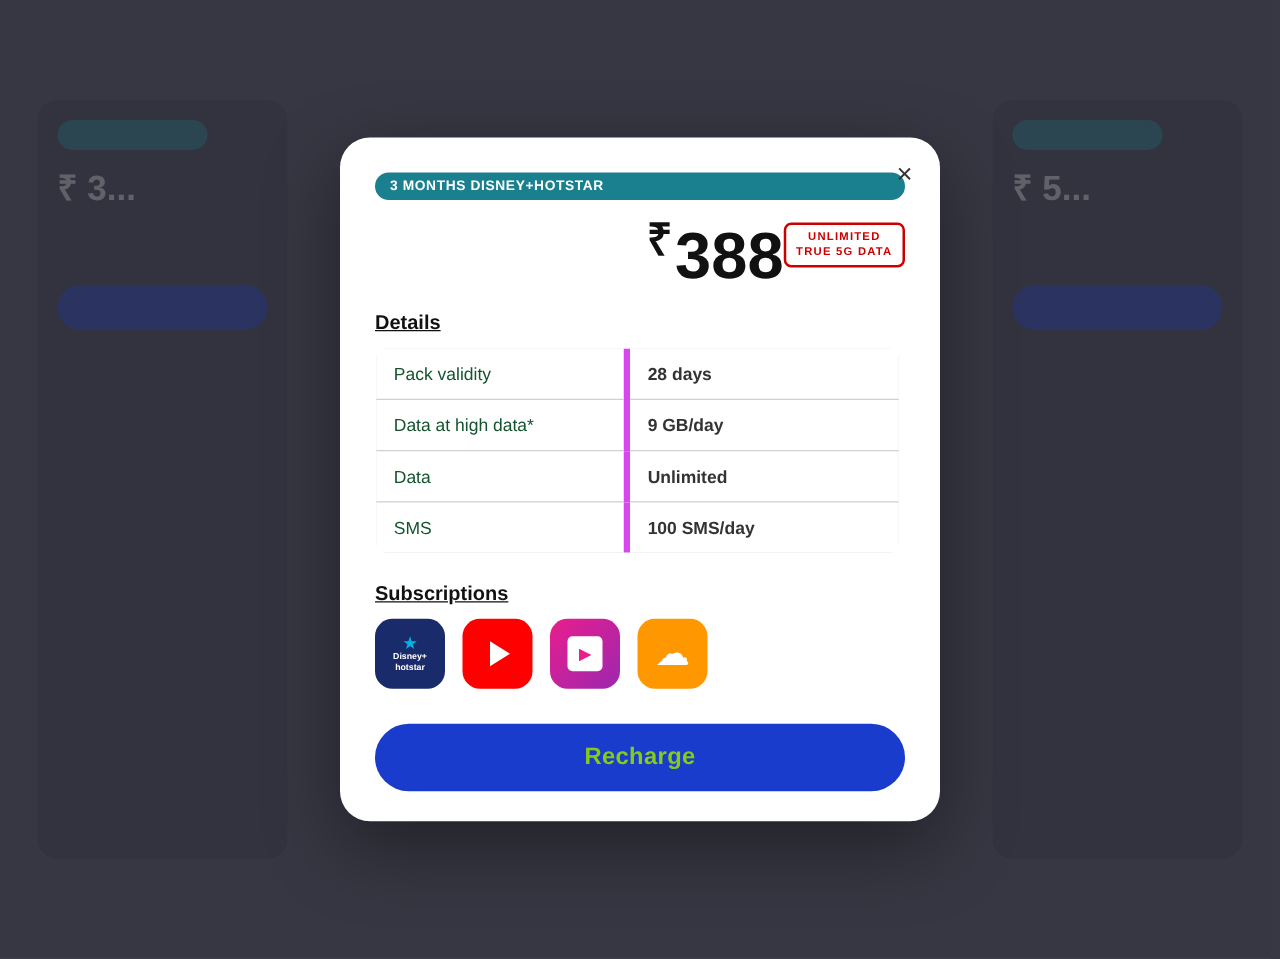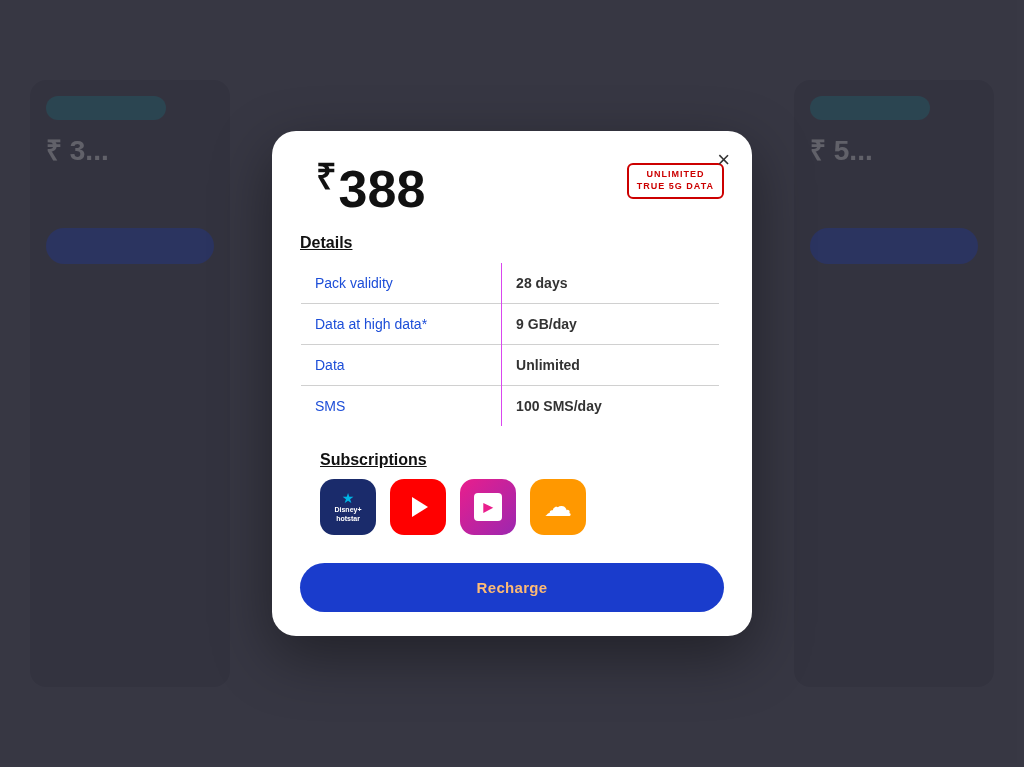--- a/index.html
+++ b/index.html
@@ -94,21 +94,21 @@
       font-weight: 700;
       letter-spacing: 0.5px;
       padding: 5px 12px;
       border-radius: 20px;
       margin-bottom: 14px;
     }
 
     .price-row {
       display: flex;
       align-items: flex-start;
-      justify-content: space-between;
+      justify-content: flex-end;
       margin-bottom: 18px;
       margin-left: 16px;
     }
 
     .price {
       font-size: 52px;
       font-weight: 900;
       color: #111;
       line-height: 1;
     }
@@ -186,34 +186,33 @@
     }
 
     .details-table td {
       padding: 12px 14px;
       font-size: 14px;
       color: #222;
       vertical-align: middle;
     }
 
     .details-table td:first-child {
-      color: #1d4ed8;
+      color: #14532d;
       width: 48%;
-      border-right: 1px solid #d946ef;
+      border-right: 5px solid #d946ef;
     }
 
     .details-table td:last-child {
       font-weight: 700;
       color: #333;
     }
 
     
     .subscriptions-section {
       margin-bottom: 8px;
-      margin-left: 20px;
     }
 
     .subscription-icons {
       display: flex;
       gap: 14px;
       align-items: center;
       flex-wrap: wrap;
     }
 
     .sub-icon {
@@ -284,24 +283,24 @@
       font-size: 28px;
       line-height: 1;
     }
 
     
     .recharge-btn {
       margin-top: 20px;
       width: 100%;
       padding: 16px;
       background: #1a3ccc;
-      color: #fdba74;
+      color: #84cc16;
       border: none;
       border-radius: 30px;
-      font-size: 15px;
+      font-size: 19px;
       font-weight: 600;
       cursor: pointer;
       letter-spacing: 0.3px;
     }
 
     
     .bg-btn {
       background: #1a3ccc;
       border-radius: 20px;
       height: 36px;
@@ -349,20 +348,21 @@
   </div>
 </div>
 
 <div class="bg-overlay"></div>
 
 <div class="modal-backdrop">
   <div class="modal">
 
     <button class="close-btn">×</button>
 
+    <div class="badge">3 MONTHS DISNEY+HOTSTAR</div>
 
     <div class="price-row">
       <div class="price">
         <span class="price-symbol">₹</span><span>388</span>
       </div>
       <div class="unlimited-badge">
         <span>UNLIMITED</span>
         <span>TRUE 5G DATA</span>
       </div>
     </div>

